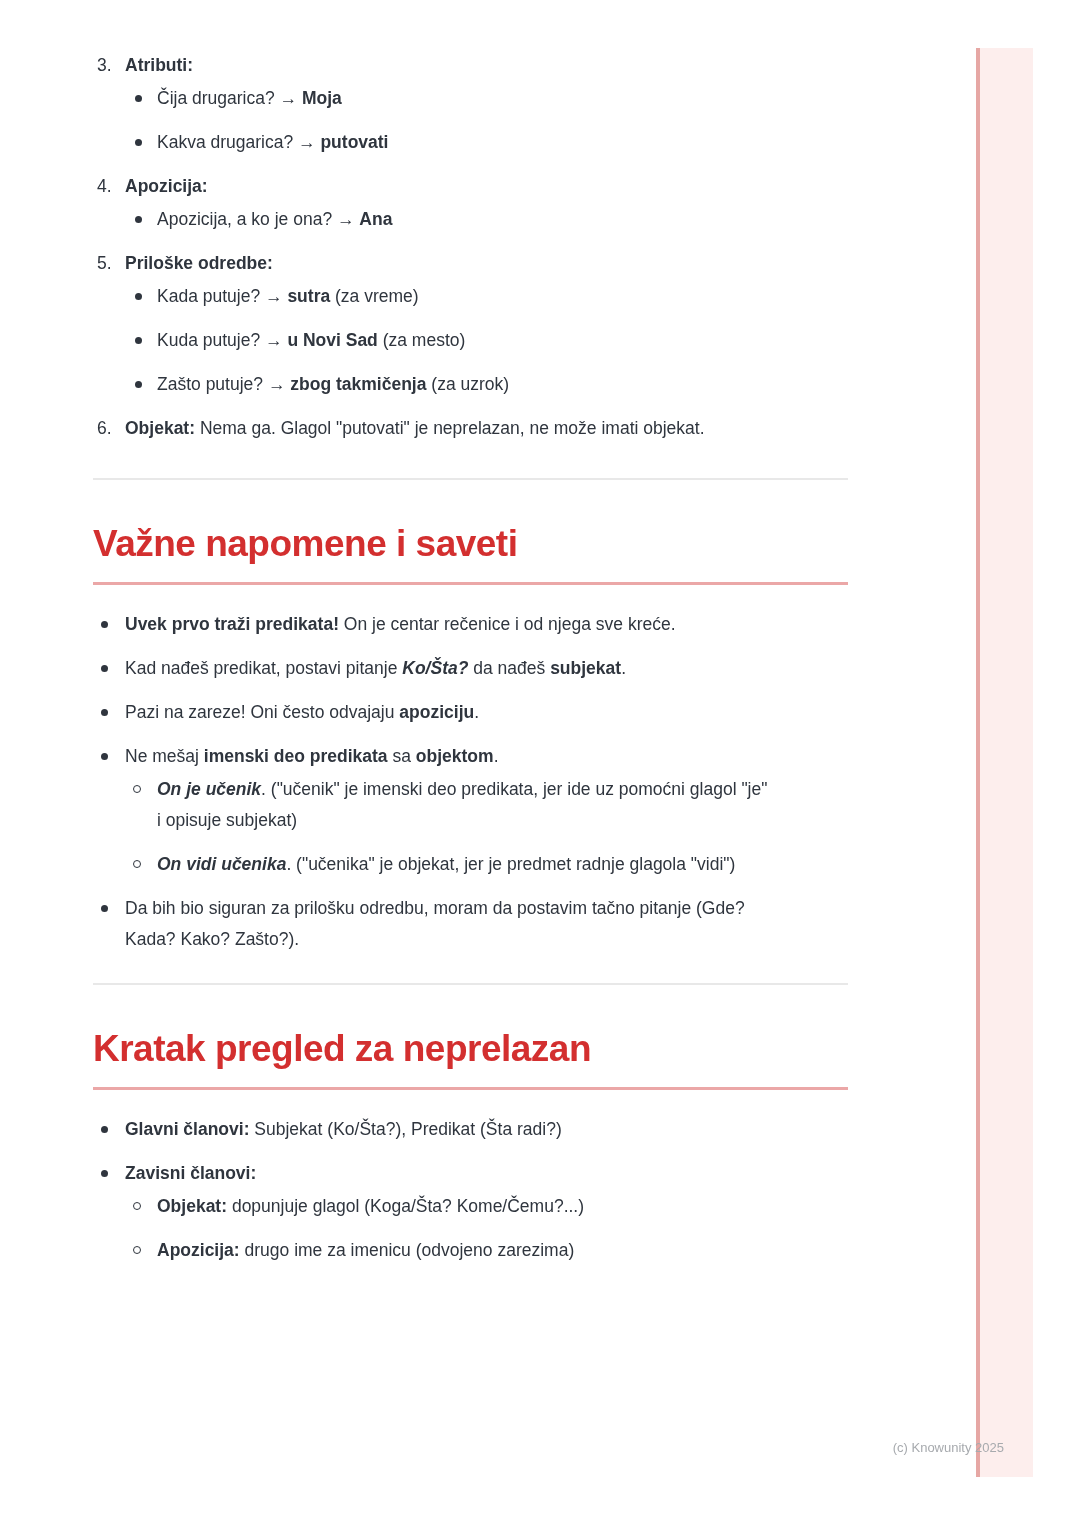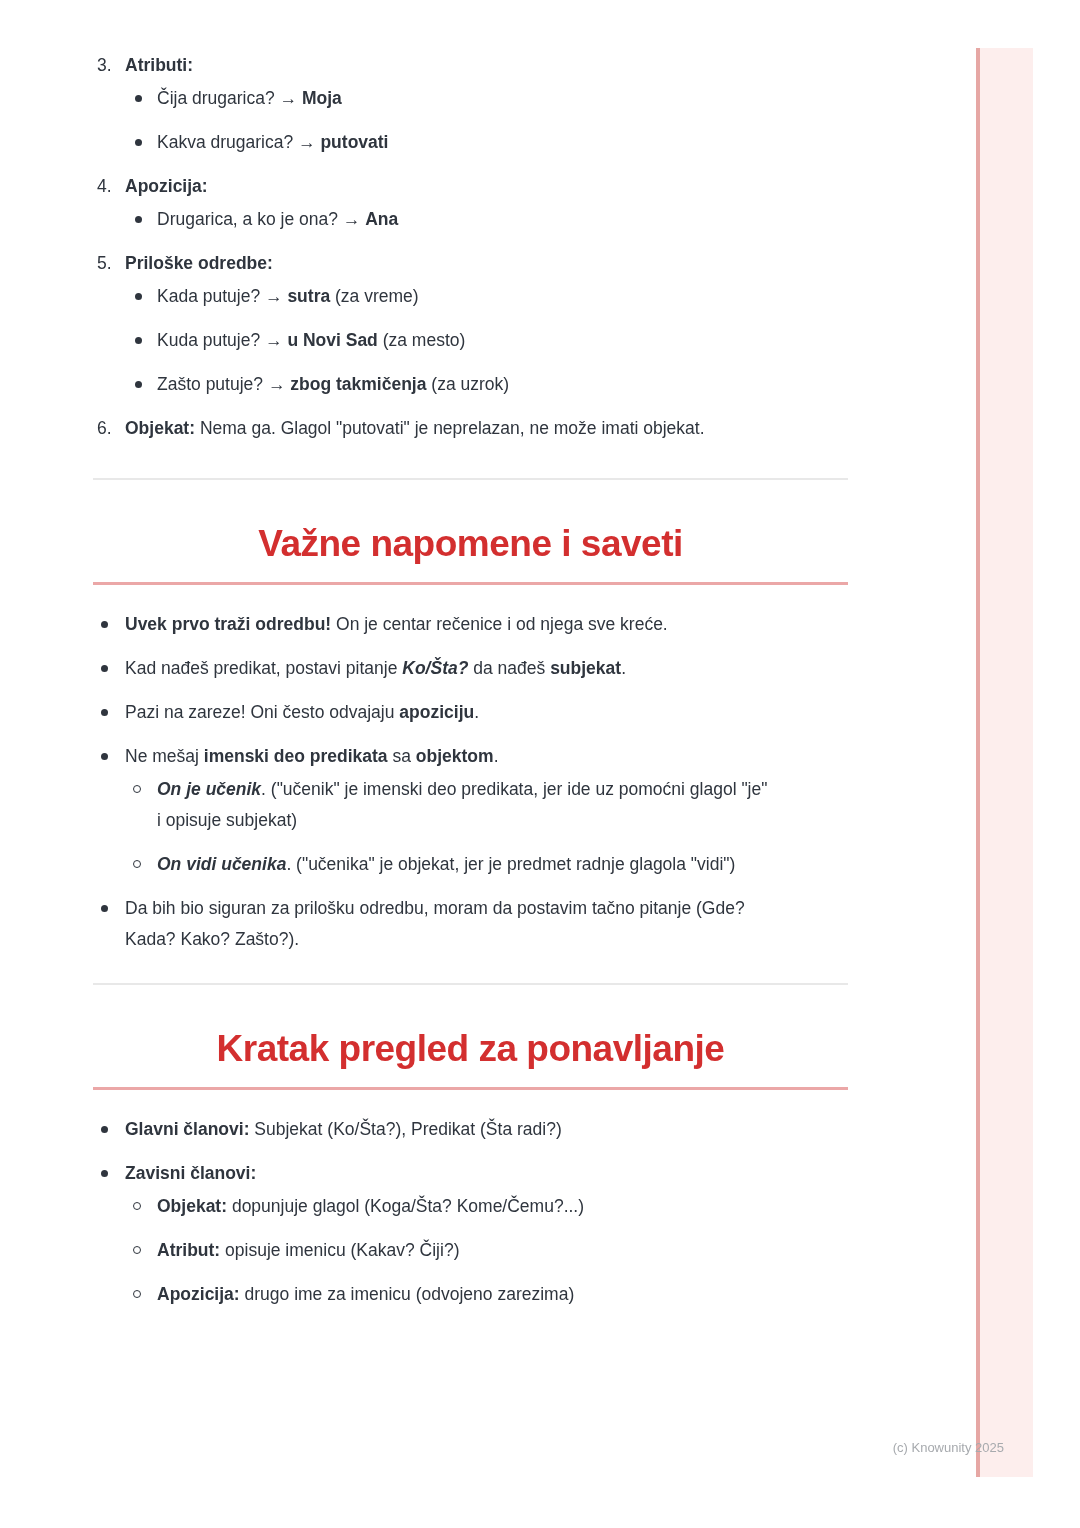--- a/index.html
+++ b/index.html
@@ -54,21 +54,21 @@
 
   .divider{
     height:2px;background:var(--divider,#e8e8e8);border:none;width:755px;
     margin:34px 0 0 0;
   }
   .divider.d2{margin-top:28px;}
 
   .red-heading{
     margin:42px 0 0 0;
     font-size:37px;line-height:44px;font-weight:700;
-    color:var(--accent,#d32f2f);letter-spacing:-0.5px;text-align:center;
+    color:var(--accent,#d32f2f);letter-spacing:-0.5px;
   }
   .red-underline{
     height:3px;width:755px;background:var(--underline,#eba7a7);
     margin-top:16px;
   }
   .row.after-heading{margin-top:24px;}
 
   .s-b{font-weight:700;}
   .s-i{font-style:italic;font-weight:bold;}
   .s-bi{font-weight:700;font-style:italic;}
@@ -95,21 +95,21 @@
     </div>
     <div class="row row-dot1">
       <span><span>Kakva drugarica? → </span><span class="s-b">putovati</span></span>
     </div>
 
     <div class="row row-num">
       <span class="num">4.</span>
       <span><span class="s-b">Apozicija:</span></span>
     </div>
     <div class="row row-dot1">
-      <span><span>Drugarica, a ko je ona? → </span><span class="s-b">Ana</span></span>
+      <span><span>Apozicija, a ko je ona? → </span><span class="s-b">Ana</span></span>
     </div>
 
     <div class="row row-num">
       <span class="num">5.</span>
       <span><span class="s-b">Priloške odredbe:</span></span>
     </div>
     <div class="row row-dot1">
       <span><span>Kada putuje? → </span><span class="s-b">sutra</span><span> (za vreme)</span></span>
     </div>
     <div class="row row-dot1">
@@ -123,21 +123,21 @@
       <span class="num">6.</span>
       <span><span class="s-b">Objekat:</span><span> Nema ga. Glagol "putovati" je neprelazan, ne može imati objekat.</span></span>
     </div>
 
     <hr class="divider">
 
     <h1 class="red-heading">Važne napomene i saveti</h1>
     <div class="red-underline"></div>
 
     <div class="row row-dot0 after-heading">
-      <span><span class="s-b">Uvek prvo traži odredbu!</span><span> On je centar rečenice i od njega sve kreće.</span></span>
+      <span><span class="s-b">Uvek prvo traži predikata!</span><span> On je centar rečenice i od njega sve kreće.</span></span>
     </div>
     <div class="row row-dot0">
       <span><span>Kad nađeš predikat, postavi pitanje </span><span class="s-i">Ko/Šta?</span><span> da nađeš </span><span class="s-b">subjekat</span><span>.</span></span>
     </div>
     <div class="row row-dot0">
       <span><span>Pazi na zareze! Oni često odvajaju </span><span class="s-b">apoziciju</span><span>.</span></span>
     </div>
     <div class="row row-dot0">
       <span><span>Ne mešaj </span><span class="s-b">imenski deo predikata</span><span> sa </span><span class="s-b">objektom</span><span>.</span></span>
     </div>
@@ -146,35 +146,32 @@
     </div>
     <div class="row row-circ narrow">
       <span><span class="s-i">On vidi </span><span class="s-bi">učenika</span><span>. ("učenika" je objekat, jer je predmet radnje glagola "vidi")</span></span>
     </div>
     <div class="row row-dot0 narrow mt12">
       <span><span>Da bih bio siguran za prilošku odredbu, moram da postavim tačno pitanje (Gde? Kada? Kako? Zašto?).</span></span>
     </div>
 
     <hr class="divider d2">
 
-    <h1 class="red-heading">Kratak pregled za ponavljanje</h1>
+    <h1 class="red-heading">Kratak pregled za neprelazan</h1>
     <div class="red-underline"></div>
 
     <div class="row row-dot0 after-heading">
       <span><span class="s-b">Glavni članovi:</span><span> Subjekat (Ko/Šta?), Predikat (Šta radi?)</span></span>
     </div>
     <div class="row row-dot0">
       <span><span class="s-b">Zavisni članovi:</span></span>
     </div>
     <div class="row row-circ">
       <span><span class="s-b">Objekat:</span><span> dopunjuje glagol (Koga/Šta? Kome/Čemu?...)</span></span>
     </div>
     <div class="row row-circ">
-      <span><span class="s-b">Atribut:</span><span> opisuje imenicu (Kakav? Čiji?)</span></span>
-    </div>
-    <div class="row row-circ">
       <span><span class="s-b">Apozicija:</span><span> drugo ime za imenicu (odvojeno zarezima)</span></span>
     </div>
 
   </div>
 
   <div class="watermark">(c) Knowunity 2025</div>
 </div>
 
 </body></html>

